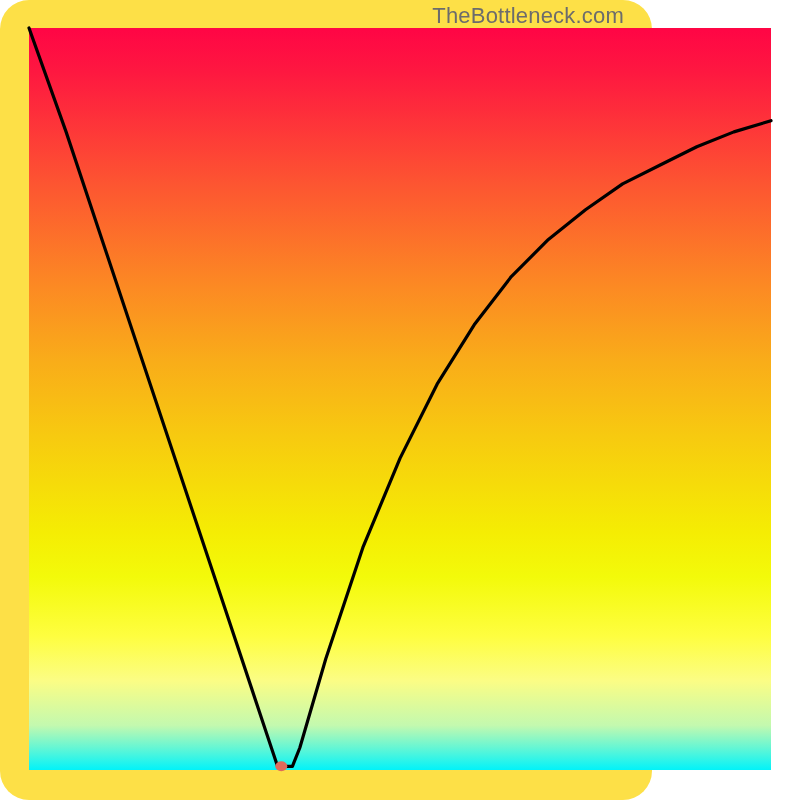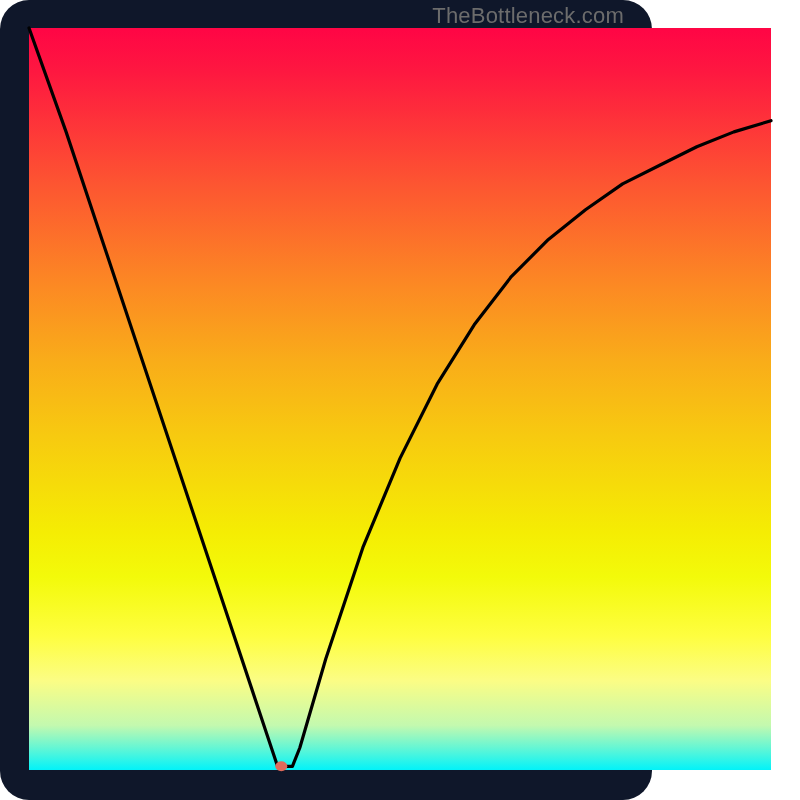--- a/index.html
+++ b/index.html
@@ -7,21 +7,21 @@
     padding: 0;
     width: 800px;
     height: 800px;
     overflow: hidden;
     font-family: Arial, Helvetica, sans-serif;
   }
   .stage {
     position: relative;
     width: 652px;
     height: 800px;
-    background: #0f172a;
+    background: #fde047;
     border-radius: 29px;
   }
   .plot-area {
     position: absolute;
     left: 29px;
     top: 28px;
     width: 742px;
     height: 742px;
     background: linear-gradient(
       to bottom,

